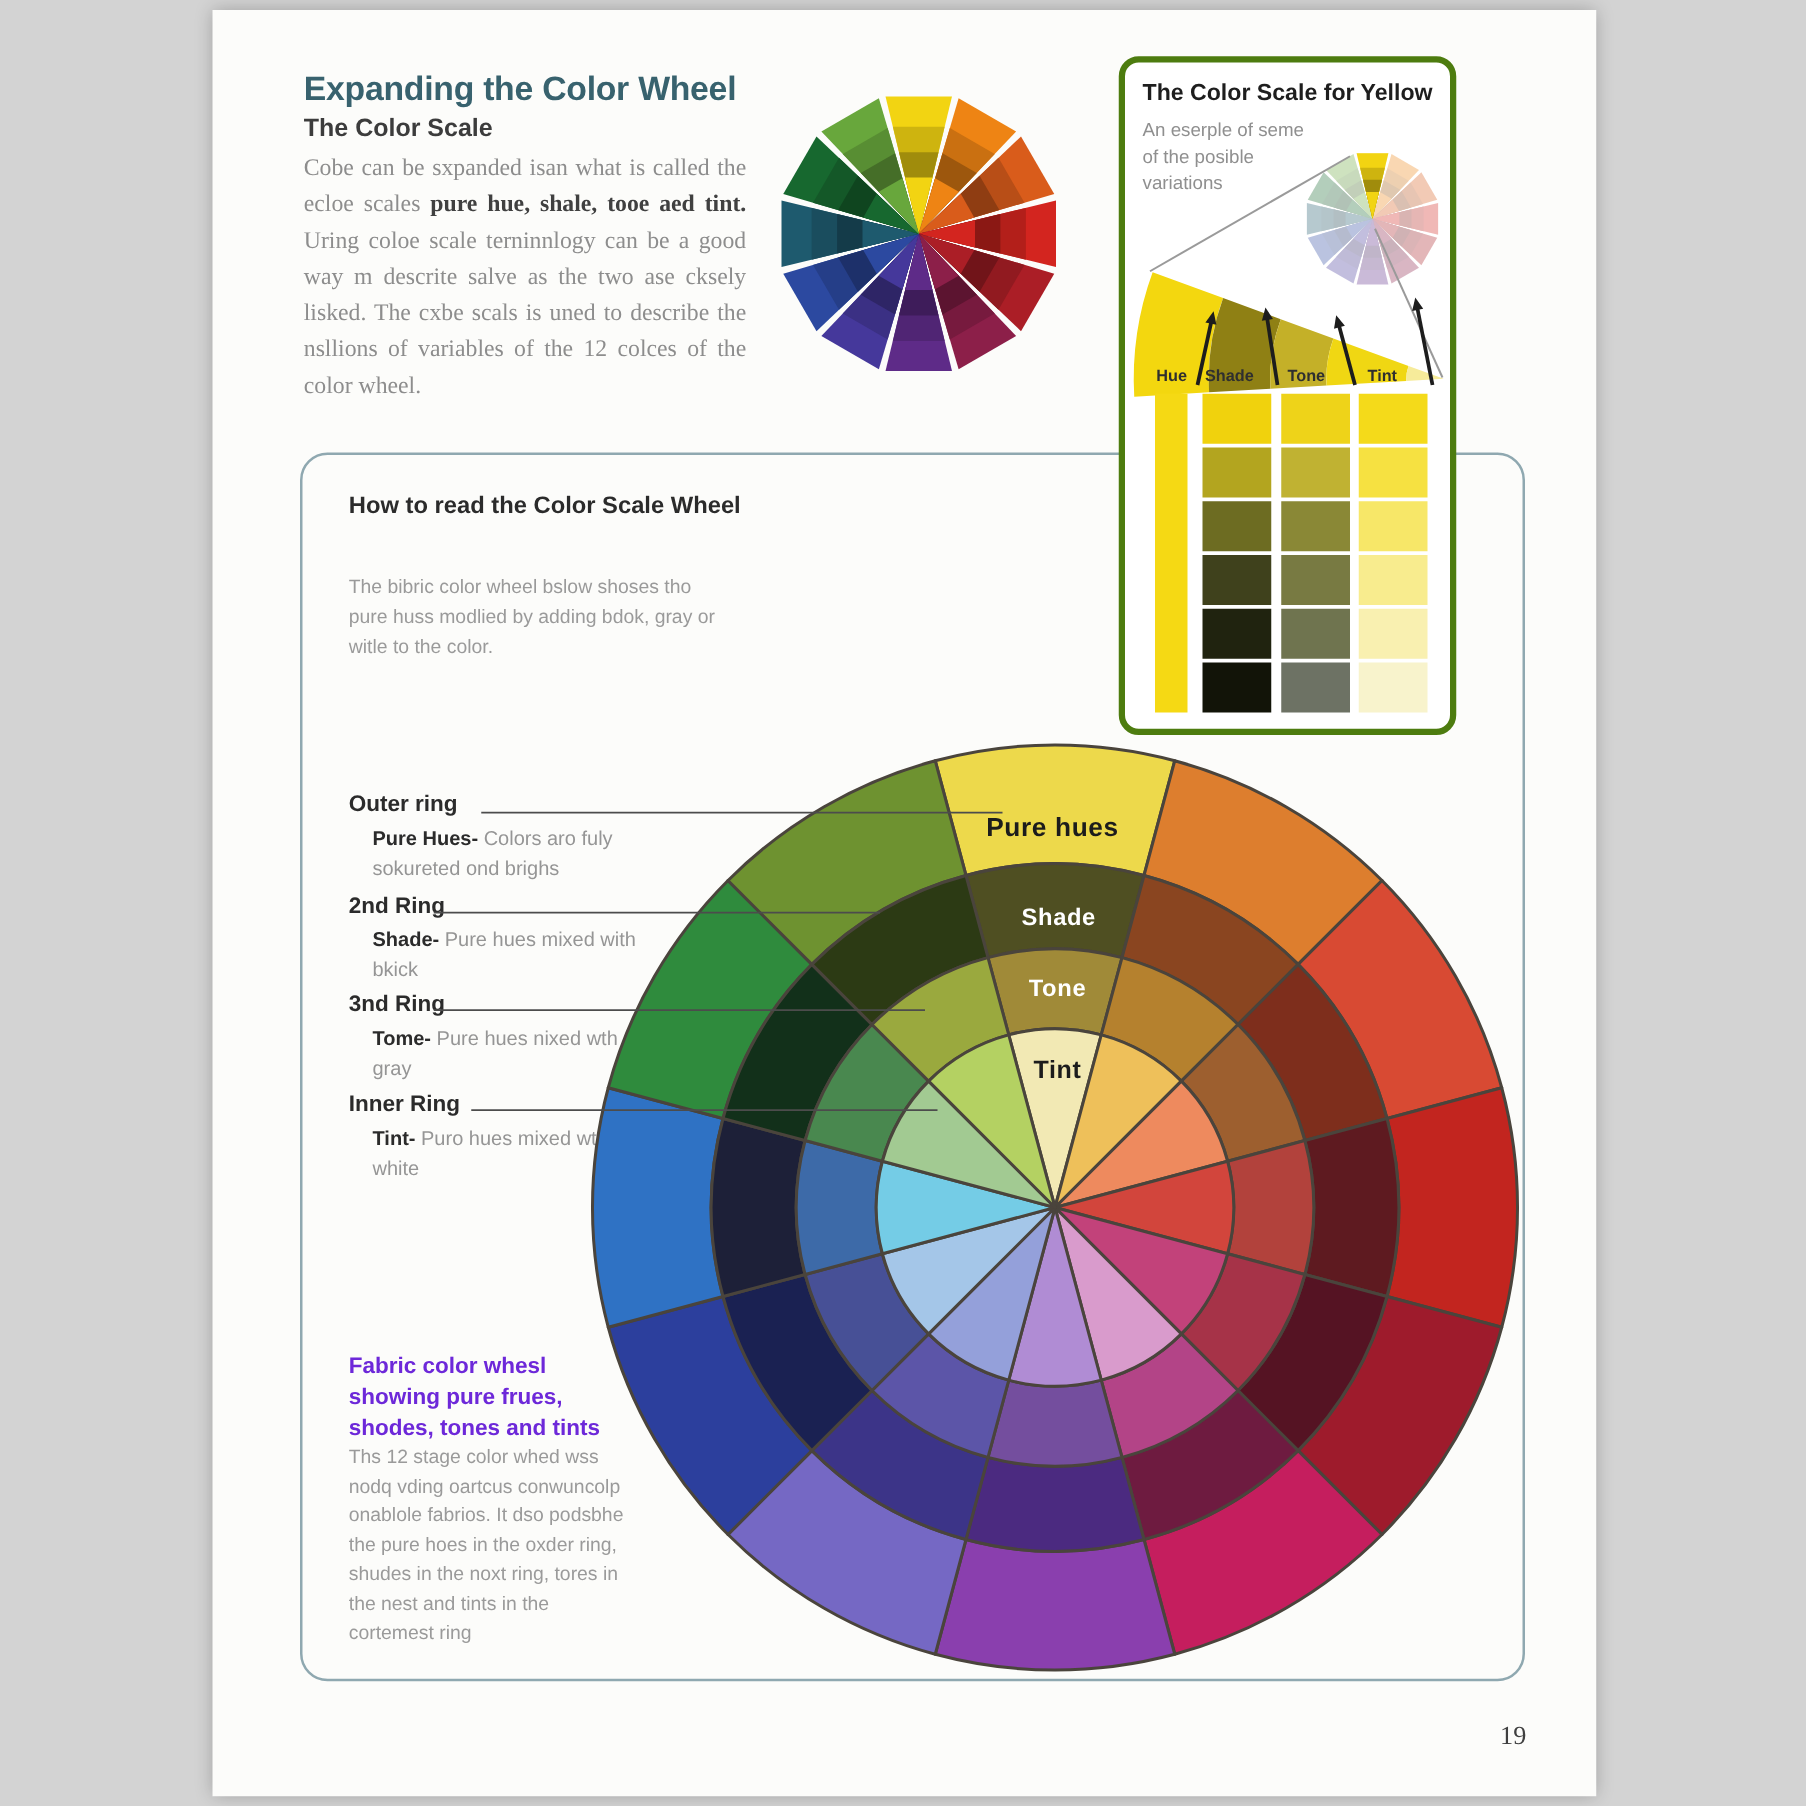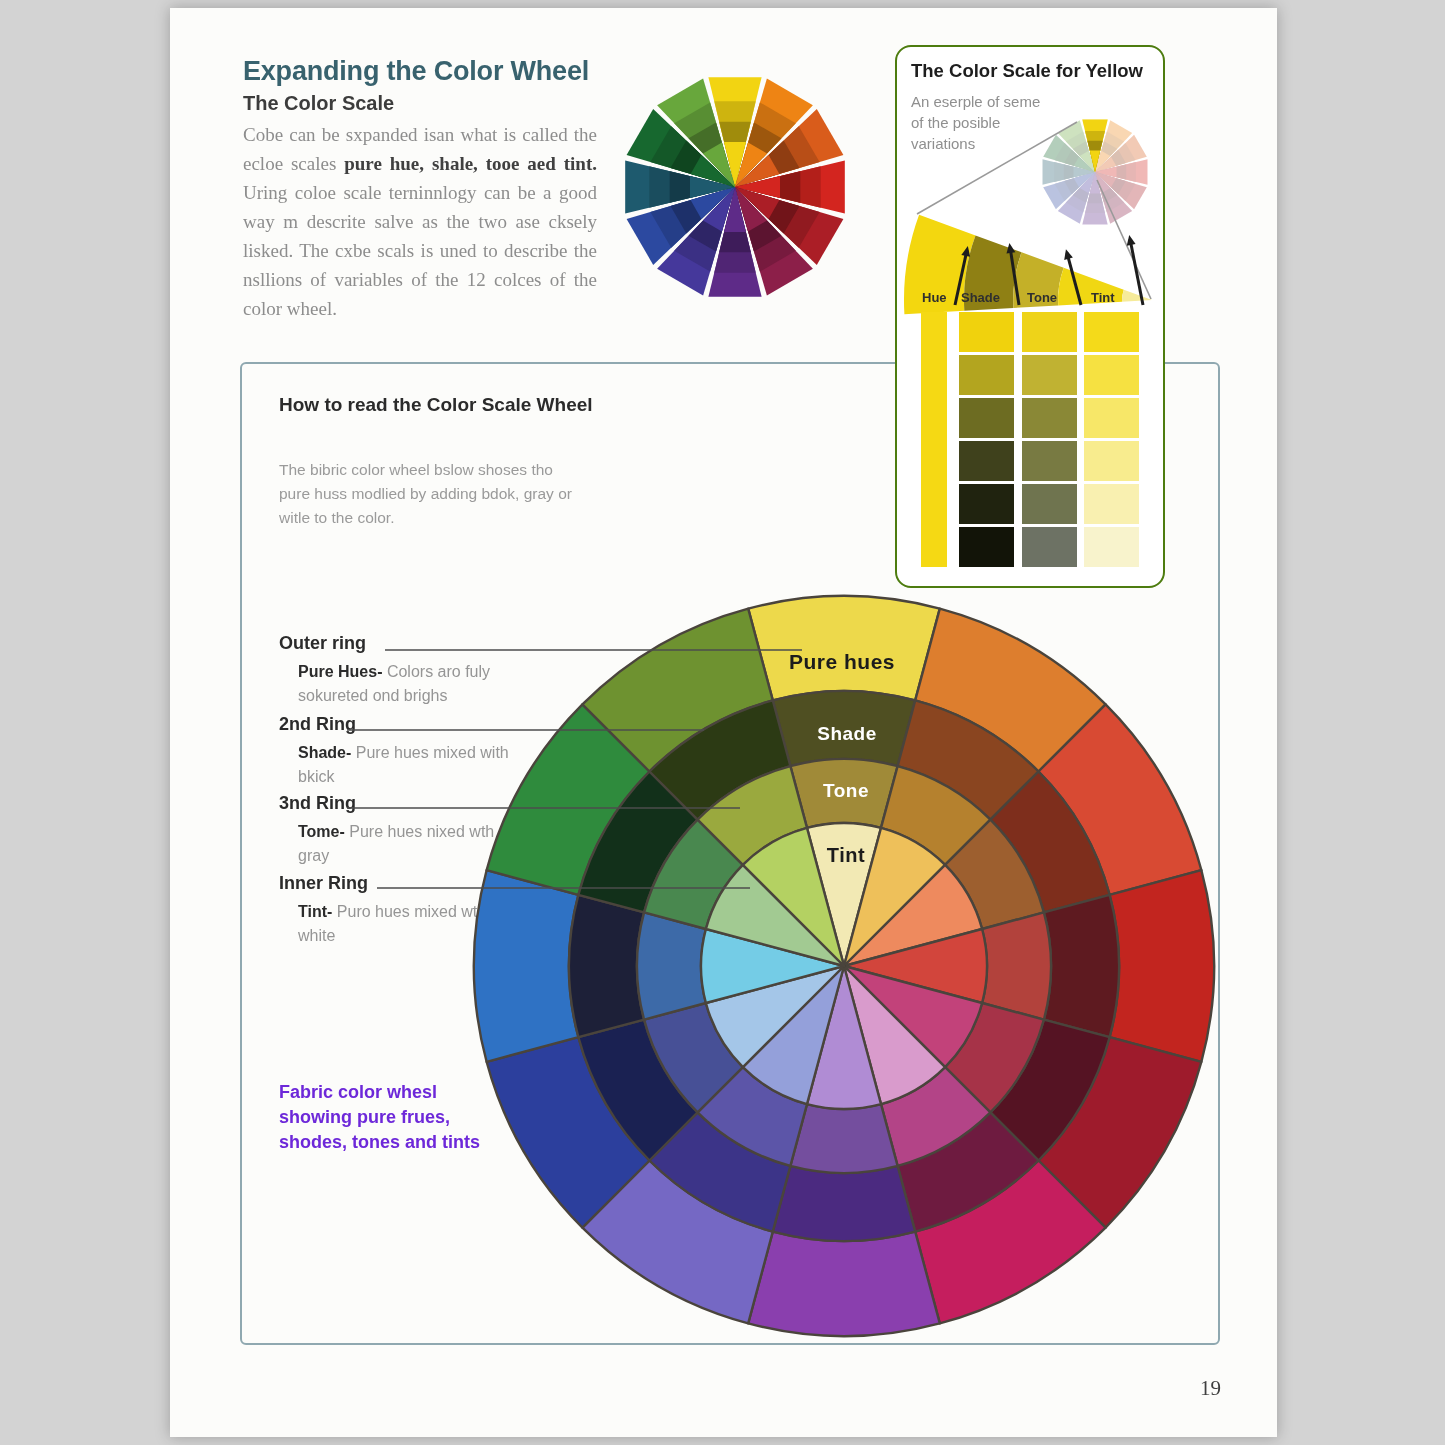--- a/index.html
+++ b/index.html
@@ -9,28 +9,28 @@
   #paper{left:170px;top:8px;width:1107px;height:1429px;background:#fcfcfa;
          box-shadow:0 0 14px rgba(0,0,0,.25);}
   
   .intro-title{left:73px;top:48px;font-size:27px;font-weight:bold;color:#38626e;letter-spacing:-.2px;}
   .intro-sub{left:73px;top:84px;font-size:20px;font-weight:bold;color:#3c3c3c;}
   .intro-body{left:73px;top:112px;width:354px;font-family:"Liberation Serif",serif;
               font-size:19px;line-height:29px;color:#8d8d8d;text-align:justify;}
   .intro-body b{color:#404040;}
   
   #sidebar{left:725px;top:37px;width:270px;height:543px;background:#fff;
-           border:2px solid #4d7c0f;border-radius:16px;box-sizing:border-box;}
+           border:5px solid #4d7c0f;border-radius:16px;box-sizing:border-box;}
   .sb-title{left:14px;top:13px;font-size:18.5px;font-weight:bold;color:#1e1e1e;width:250px;}
   .sb-sub{left:14px;top:44px;width:132px;font-size:15px;line-height:21px;color:#8f8f8f;}
   .sb-label{top:243px;font-size:13px;font-weight:bold;color:#2f2f2f;}
   .swatch{position:absolute;}
   
   #mainbox{left:70px;top:354px;width:980px;height:983px;background:#fcfcfa;
-           border:2.5px solid #8fa8b0;border-radius:6px;box-sizing:border-box;}
+           border:2.5px solid #8fa8b0;border-radius:22px;box-sizing:border-box;}
   .mb-heading{left:37px;top:30px;font-size:19px;font-weight:bold;color:#2b2b2b;}
   .mb-body{left:37px;top:62px;width:305px;font-size:15.5px;line-height:24px;color:#9a9a9a;margin-top:32px;}
   .anno-title{left:37px;font-size:18px;font-weight:bold;color:#2b2b2b;}
   .anno-text{left:56px;width:218px;font-size:16px;line-height:24px;color:#959595;}
   .anno-text b{color:#2b2b2b;text-align:right;}
   .caption-bold{left:37px;font-size:18px;font-weight:bold;color:#6d28d9;line-height:25px;}
   .caption-body{left:37px;top:790px;width:228px;font-size:15.5px;line-height:23.5px;color:#9a9a9a;}
   .pageno{left:1030px;top:1368px;font-family:"Liberation Serif",serif;font-size:21px;color:#3f3f3f;}
   svg{position:absolute;overflow:visible;}
   svg text{font-family:"Liberation Sans",sans-serif;}
@@ -111,20 +111,21 @@
 
     <div class="abs anno-title" style="top:429px">3nd Ring</div>
     <div class="abs anno-text" style="top:456px"><b>Tome-</b><span> Pure hues nixed wth gray</span></div>
 
     <div class="abs anno-title" style="top:509px">Inner Ring</div>
     <div class="abs anno-text" style="top:536px"><b>Tint-</b><span> Puro hues mixed wth white</span></div>
 
     <div class="abs caption-bold" style="top:716px">Fabric color whesl</div>
     <div class="abs caption-bold" style="top:741px">showing pure frues,</div>
     <div class="abs caption-bold" style="top:766px">shodes, tones and tints</div>
+    <div class="abs caption-body">Ths 12 stage color whed wss nodq vding oartcus conwuncolp onablole fabrios. It dso podsbhe the pure hoes in the oxder ring, shudes in the noxt ring, tores in the nest and tints in the cortemest ring</div>
 
     <svg id="fabricwheel" class="abs" style="left:232px;top:232px" width="740" height="740" viewBox="0 0 740 740">
         <path d="M274.2,12.6 A370 370 0 0 1 465.8,12.6 L441.2,104.4 A275 275 0 0 0 298.8,104.4 Z" fill="#edd94b" stroke="#4a443c" stroke-width="2.4" stroke-linejoin="round"></path>
         <path d="M298.8,104.4 A275 275 0 0 1 441.2,104.4 L423.6,170.1 A207 207 0 0 0 316.4,170.1 Z" fill="#4f4f22" stroke="#4a443c" stroke-width="2.4" stroke-linejoin="round"></path>
         <path d="M316.4,170.1 A207 207 0 0 1 423.6,170.1 L407.0,231.9 A143 143 0 0 0 333.0,231.9 Z" fill="#a08a38" stroke="#4a443c" stroke-width="2.4" stroke-linejoin="round"></path>
         <path d="M333.0,231.9 A143 143 0 0 1 407.0,231.9 L370,370 Z" fill="#f2e9b4" stroke="#4a443c" stroke-width="2.4" stroke-linejoin="round"></path>
         <path d="M465.8,12.6 A370 370 0 0 1 631.6,108.4 L564.5,175.5 A275 275 0 0 0 441.2,104.4 Z" fill="#dd7e2e" stroke="#4a443c" stroke-width="2.4" stroke-linejoin="round"></path>
         <path d="M441.2,104.4 A275 275 0 0 1 564.5,175.5 L516.4,223.6 A207 207 0 0 0 423.6,170.1 Z" fill="#8a4520" stroke="#4a443c" stroke-width="2.4" stroke-linejoin="round"></path>
         <path d="M423.6,170.1 A207 207 0 0 1 516.4,223.6 L471.1,268.9 A143 143 0 0 0 407.0,231.9 Z" fill="#b5812e" stroke="#4a443c" stroke-width="2.4" stroke-linejoin="round"></path>
         <path d="M407.0,231.9 A143 143 0 0 1 471.1,268.9 L370,370 Z" fill="#eec05a" stroke="#4a443c" stroke-width="2.4" stroke-linejoin="round"></path>

